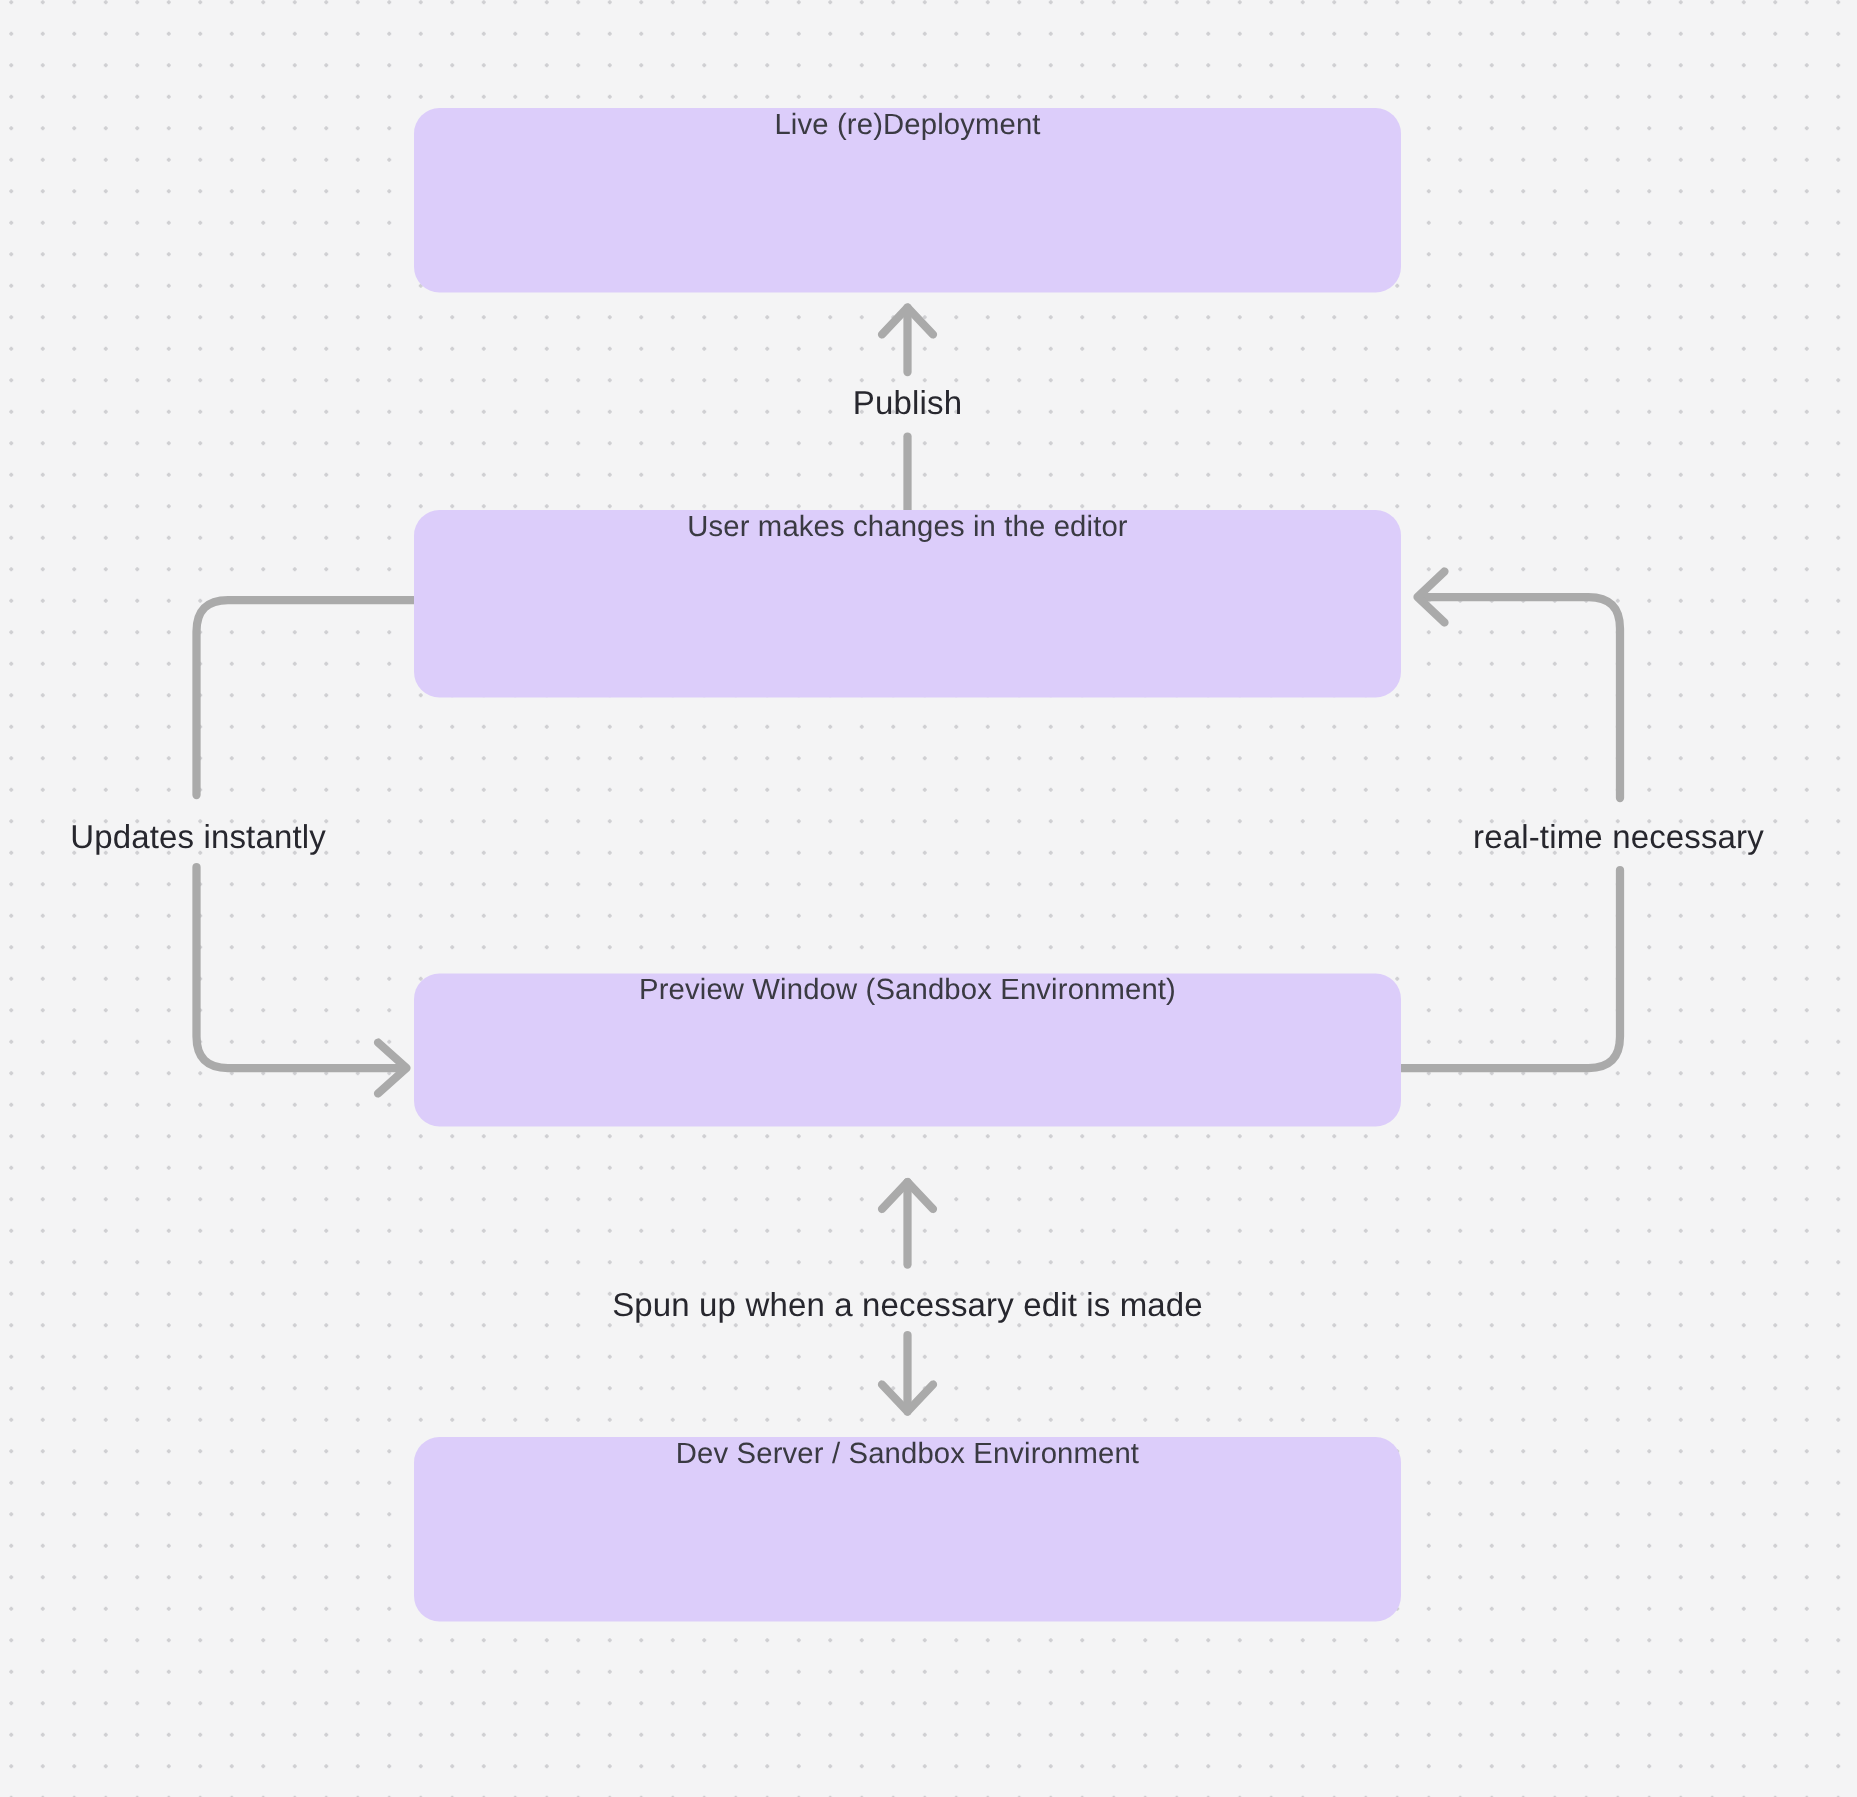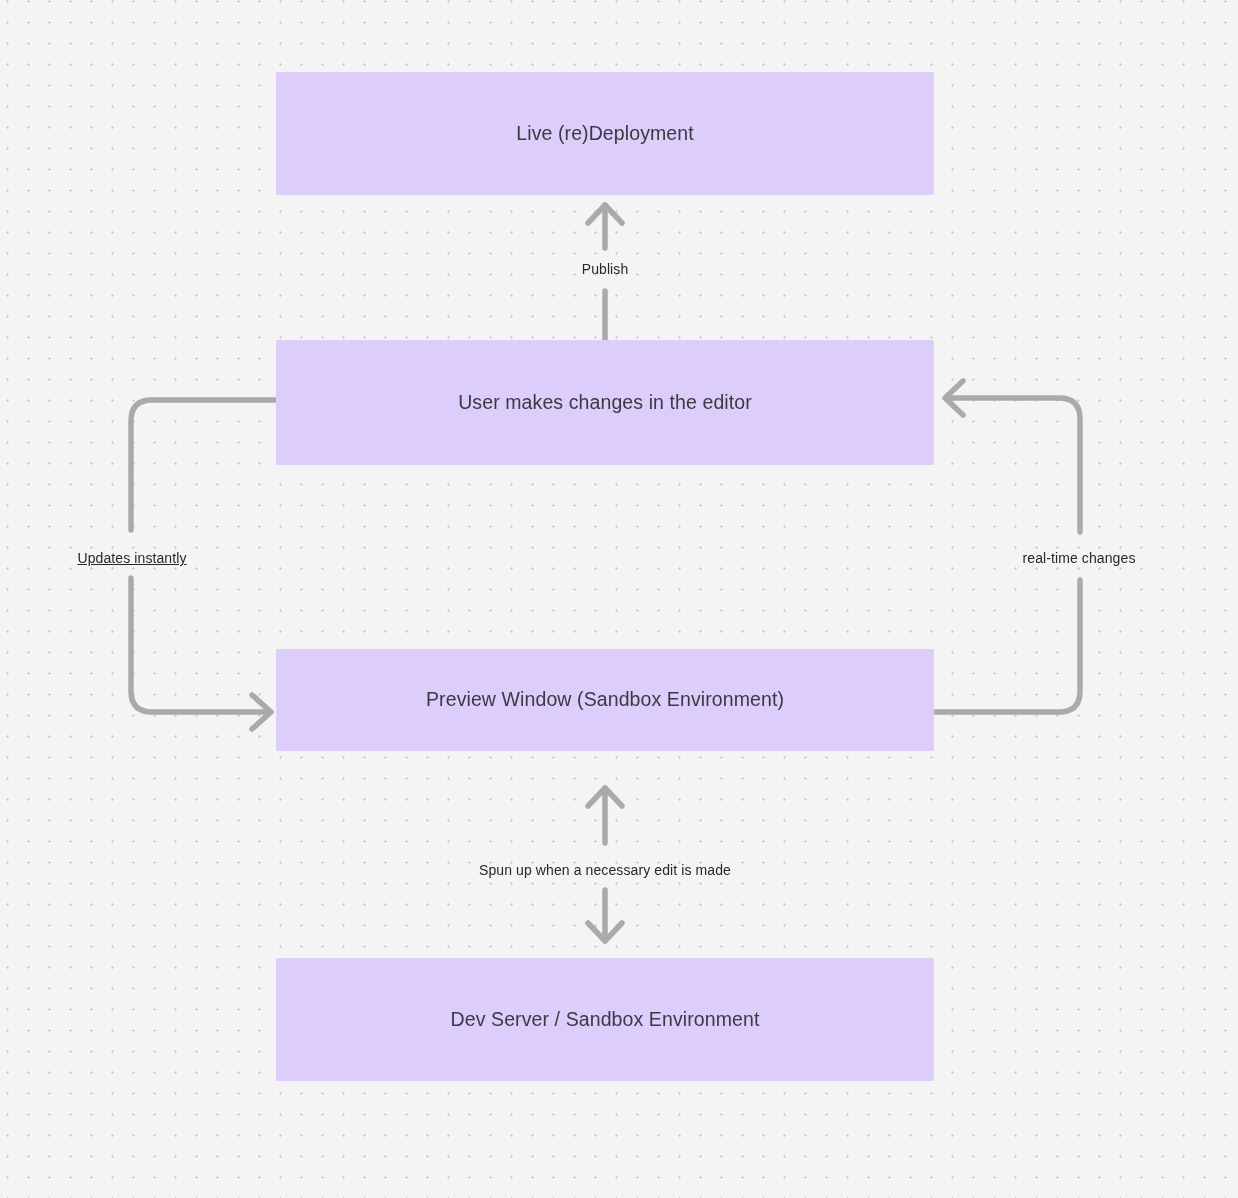--- a/index.html
+++ b/index.html
@@ -26,50 +26,49 @@
     position: absolute;
     inset: 0;
     width: 1238px;
     height: 1198px;
     pointer-events: none;
   }
   .node {
     position: absolute;
     box-sizing: border-box;
     background: #dccdfa;
-    border-radius: 2px;
+    border-radius: 17px;
     display: flex;
-    align-items: center;
     justify-content: center;
   }
   .node-label {
     font-size: 19.5px;
     color: #3a3a42;
     letter-spacing: 0.1px;
     line-height: 1.2;
     text-align: center;
     white-space: nowrap;
   }
   .edge-label {
     position: absolute;
-    font-size: 14px;
+    font-size: 22px;
     color: #27272e;
     letter-spacing: 0.1px;
     white-space: nowrap;
     line-height: 1;
     transform: translate(-50%, -50%);
     background: transparent;
   }
   #n-deploy  { left: 276px; top: 72px;  width: 658px; height: 123px; }
   #n-editor  { left: 276px; top: 340px; width: 658px; height: 125px; }
   #n-preview { left: 276px; top: 649px; width: 658px; height: 102px; }
   #n-dev     { left: 276px; top: 958px; width: 658px; height: 123px; }
 
   #l-publish   { left: 605px;  top: 269px; }
-  #l-updates   { left: 132px;  top: 558px; text-decoration: underline; }
+  #l-updates   { left: 132px;  top: 558px; }
   #l-realtime  { left: 1079px; top: 558px; }
   #l-spun      { left: 605px;  top: 870px; }
 </style>
 </head>
 <body>
 
 <div id="canvas">
 
   <svg id="edges" viewBox="0 0 1238 1198" width="1238" height="1198" xmlns="http://www.w3.org/2000/svg" aria-hidden="true">
     <g fill="none" stroke="#aaaaaa" stroke-width="5.5" stroke-linecap="round" stroke-linejoin="round">
@@ -112,16 +111,16 @@
   <div class="node" id="n-preview">
     <span class="node-label">Preview Window (Sandbox Environment)</span>
   </div>
 
   <div class="node" id="n-dev">
     <span class="node-label">Dev Server / Sandbox Environment</span>
   </div>
 
   <div class="edge-label" id="l-publish">Publish</div>
   <div class="edge-label" id="l-updates">Updates instantly</div>
-  <div class="edge-label" id="l-realtime">real-time changes</div>
+  <div class="edge-label" id="l-realtime">real-time necessary</div>
   <div class="edge-label" id="l-spun">Spun up when a necessary edit is made</div>
 
 </div>
 
 </body></html>

